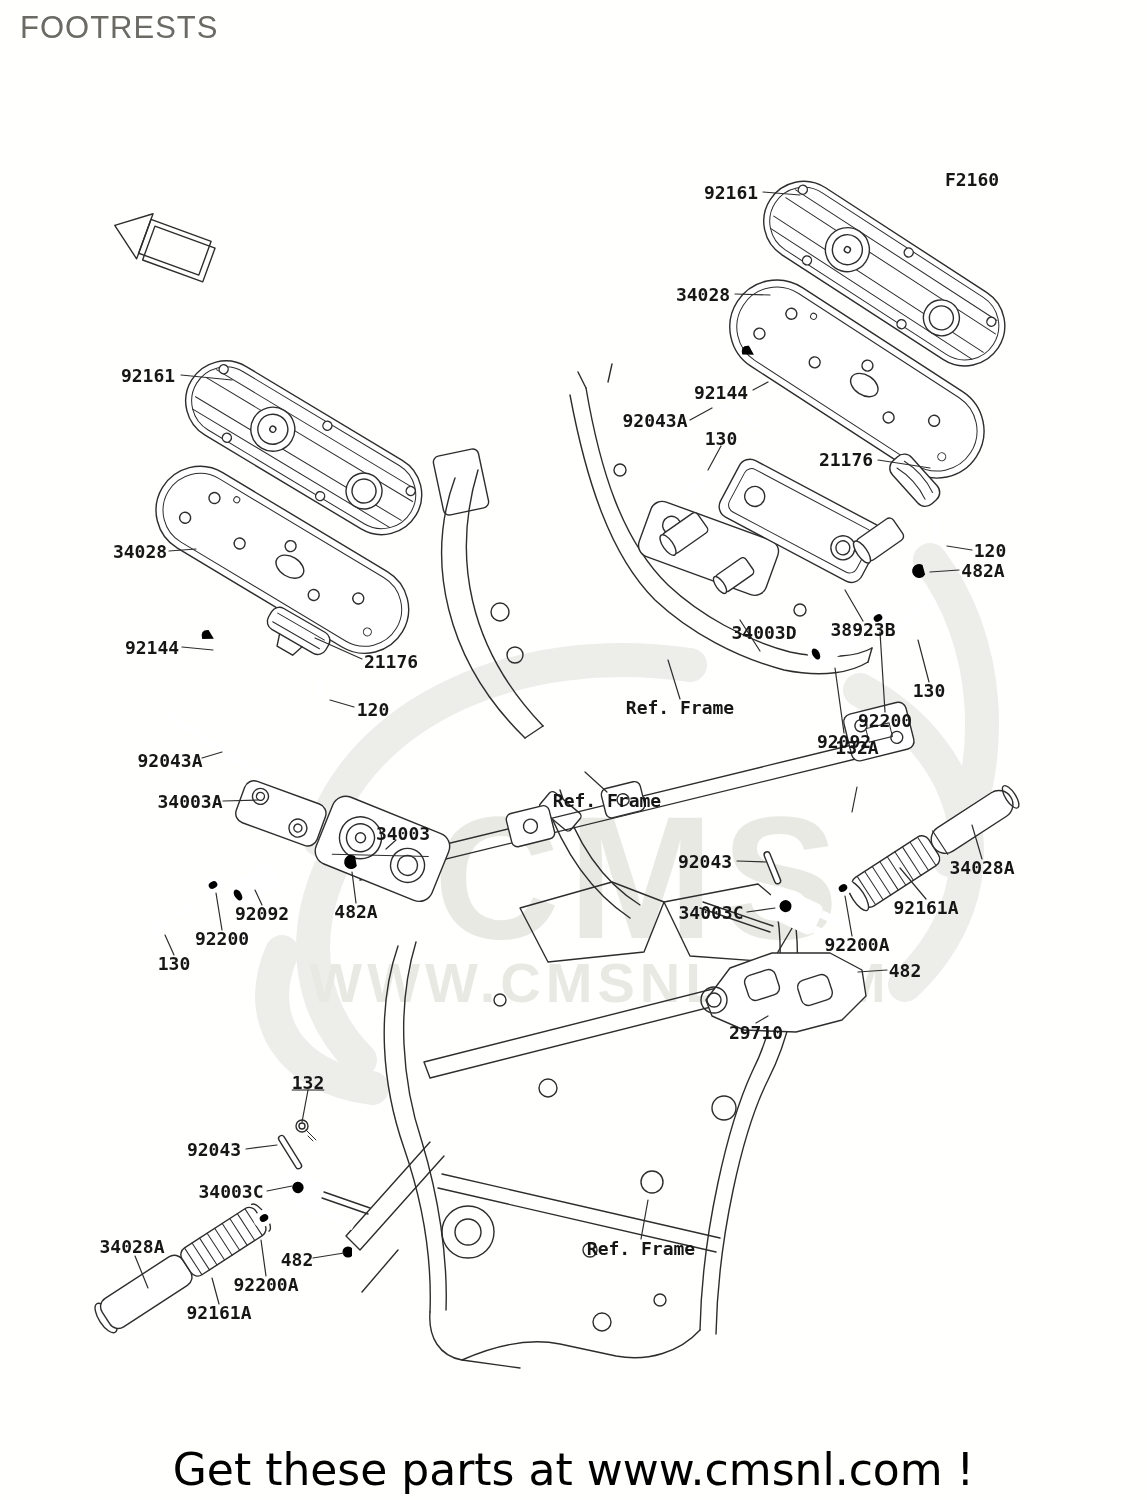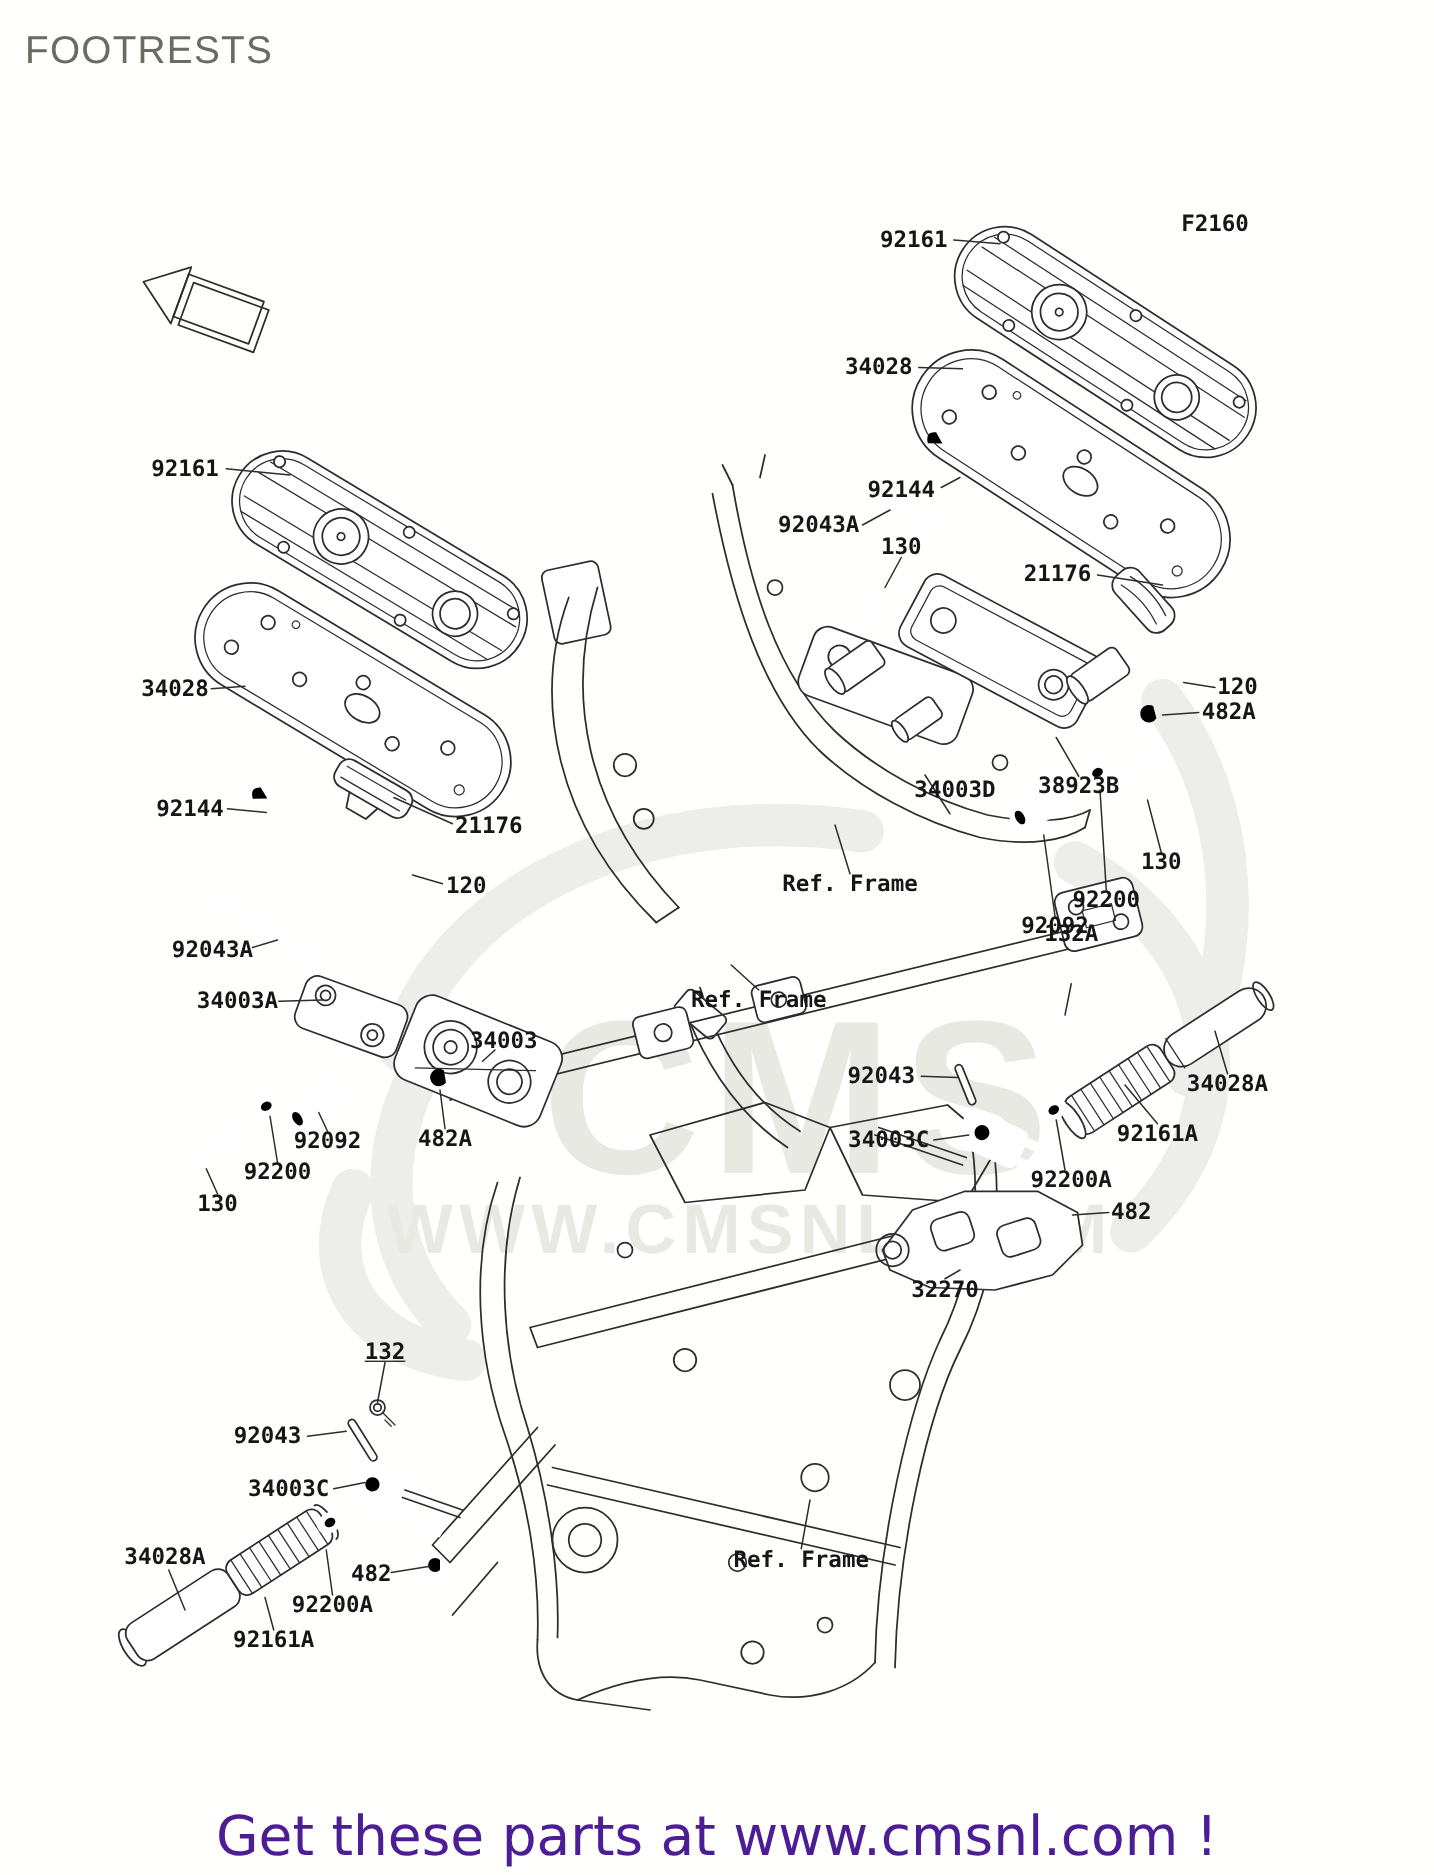--- a/index.html
+++ b/index.html
@@ -1,24 +1,24 @@
 <!DOCTYPE html>
 <html><head>
 <meta charset="utf-8">
 <style>
   html,body{margin:0;padding:0;background:#ffffff;}
   .stage{position:relative;width:1147px;height:1500px;background:#fffffe;overflow:hidden;
          font-family:"Liberation Sans",sans-serif;}
   .page-title{position:absolute;left:20px;top:10px;font-size:31px;letter-spacing:1px;
-              color:#6b6a64;font-family:"Liberation Sans",sans-serif;margin-top:12px;}
+              color:#6b6a64;font-family:"Liberation Sans",sans-serif;}
   svg.diagram{position:absolute;left:0;top:0;}
   .part-label{position:absolute;transform:translate(-50%,-50%);white-space:nowrap;
               font:bold 18px "DejaVu Sans Mono",monospace;color:#161616;letter-spacing:0px;}
   .banner{position:absolute;left:0;top:1444px;width:100%;text-align:center;
-          font:44px "DejaVu Sans",sans-serif;color:#4c1d95;}
+          font:44px "DejaVu Sans",sans-serif;color:#000000;}
   
   .art path,.art rect,.art circle,.art ellipse,.art line,.art polygon,.art polyline{
       stroke:#2d2d2d;stroke-width:1.4;fill:none;stroke-linecap:round;stroke-linejoin:round;}
   .art .f{fill:#ffffff;}
   .art .thin{stroke-width:1;}
   .wm path{stroke:#ededea;stroke-width:34;fill:none;stroke-linecap:round;}
   .wm text{fill:#e9e9e4;font-family:"Liberation Sans",sans-serif;font-weight:bold;}
   .leaders line{stroke:#2d2d2d;stroke-width:1.2;}
   .front-arrow text{fill:#ffffff;font:bold 15px "DejaVu Sans Mono",monospace;letter-spacing:1px;}
 </style>
@@ -420,21 +420,21 @@
       <div class="part-label" style="left: 844px; top: 741px;">92092</div>
       <div class="part-label" style="left: 857px; top: 747px;">132A</div>
       <div class="part-label" style="left: 680px; top: 707px;">Ref. Frame</div>
       <div class="part-label" style="left: 607px; top: 800px;">Ref. Frame</div>
       <div class="part-label" style="left: 705px; top: 861px;">92043</div>
       <div class="part-label" style="left: 711px; top: 912px;">34003C</div>
       <div class="part-label" style="left: 982px; top: 867px;">34028A</div>
       <div class="part-label" style="left: 926px; top: 907px;">92161A</div>
       <div class="part-label" style="left: 857px; top: 944px;">92200A</div>
       <div class="part-label" style="left: 905px; top: 970px;">482</div>
-      <div class="part-label" style="left: 756px; top: 1032px;">32270</div>
+      <div class="part-label" style="left: 756px; top: 1032px;">29710</div>
       <div class="part-label" style="left: 308px; top: 1082px; text-decoration: underline;">132</div>
       <div class="part-label" style="left: 214px; top: 1149px;">92043</div>
       <div class="part-label" style="left: 231px; top: 1191px;">34003C</div>
       <div class="part-label" style="left: 132px; top: 1246px;">34028A</div>
       <div class="part-label" style="left: 297px; top: 1259px;">482</div>
       <div class="part-label" style="left: 266px; top: 1284px;">92200A</div>
       <div class="part-label" style="left: 219px; top: 1312px;">92161A</div>
       <div class="part-label" style="left: 641px; top: 1248px;">Ref. Frame</div>
     </div>
 

